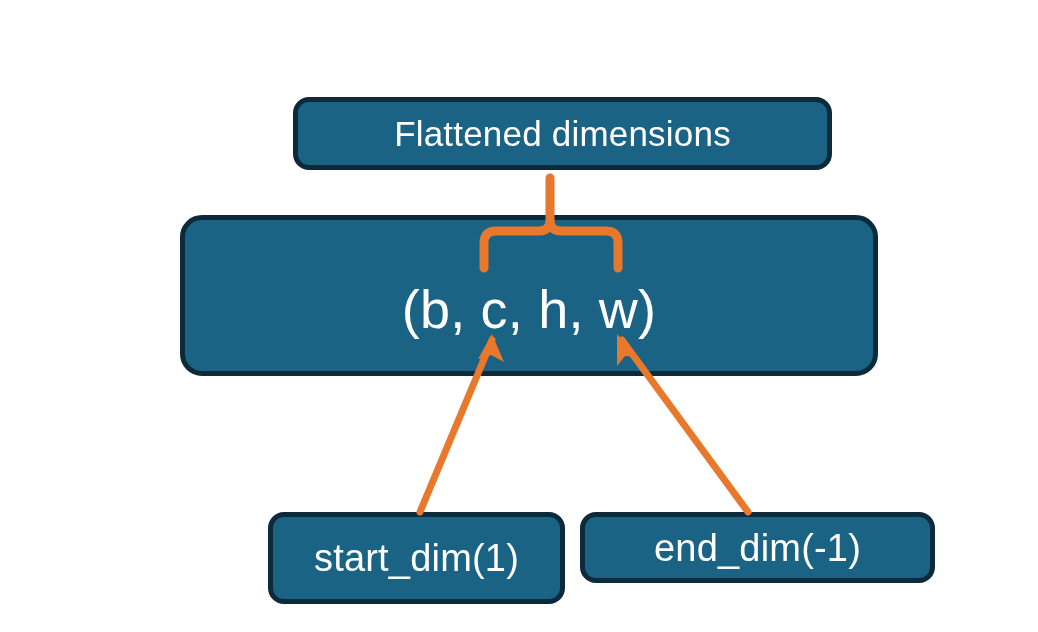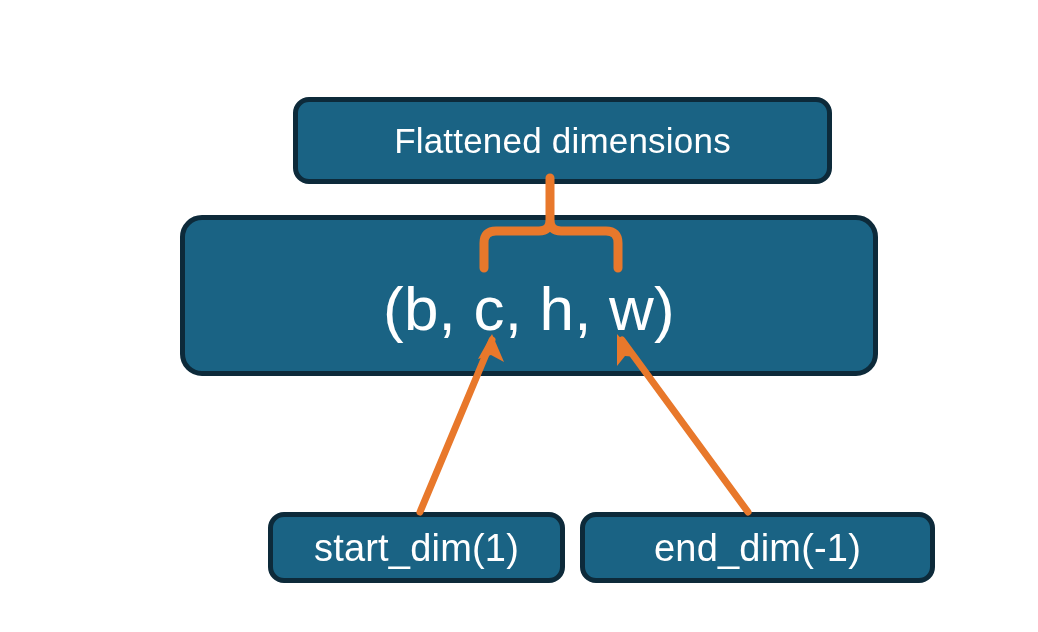--- a/index.html
+++ b/index.html
@@ -34,39 +34,39 @@
   }
   .node-label {
     color: #ffffff;
     line-height: 1;
     letter-spacing: 0.2px;
   }
   #node-flattened {
     left: 293px;
     top: 97px;
     width: 539px;
-    height: 87px;
+    height: 73px;
     border-radius: 16px;
   }
   #node-flattened .node-label { font-size: 35px; }
 
   #node-tuple {
     left: 180px;
     top: 215px;
     width: 698px;
     height: 161px;
     border-radius: 22px;
   }
-  #node-tuple .node-label { font-size: 62px; margin-top: 26px; }
+  #node-tuple .node-label { font-size: 54px; margin-top: 26px; }
 
   #node-start-dim {
     left: 268px;
     top: 512px;
     width: 297px;
-    height: 71px;
+    height: 92px;
     border-radius: 16px;
   }
   #node-start-dim .node-label { font-size: 38px; }
 
   #node-end-dim {
     left: 580px;
     top: 512px;
     width: 355px;
     height: 71px;
     border-radius: 16px;

